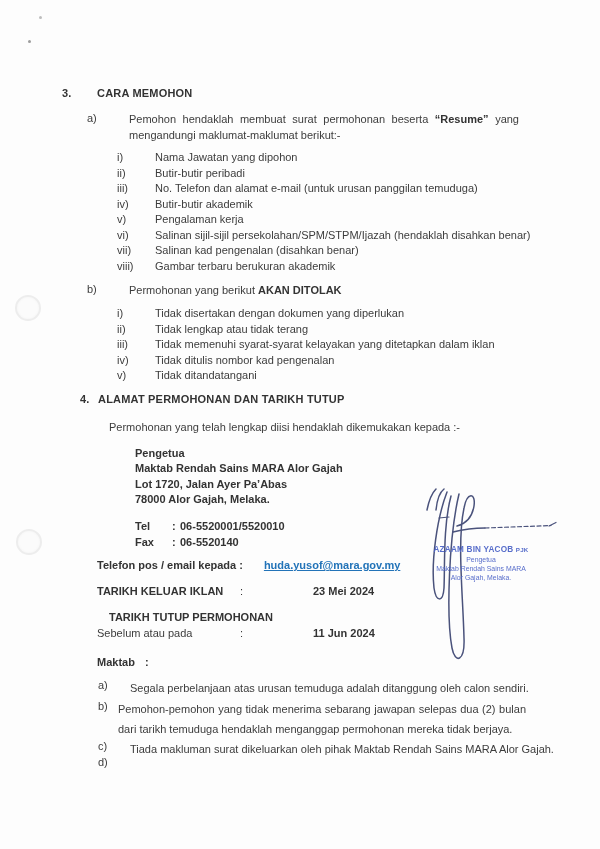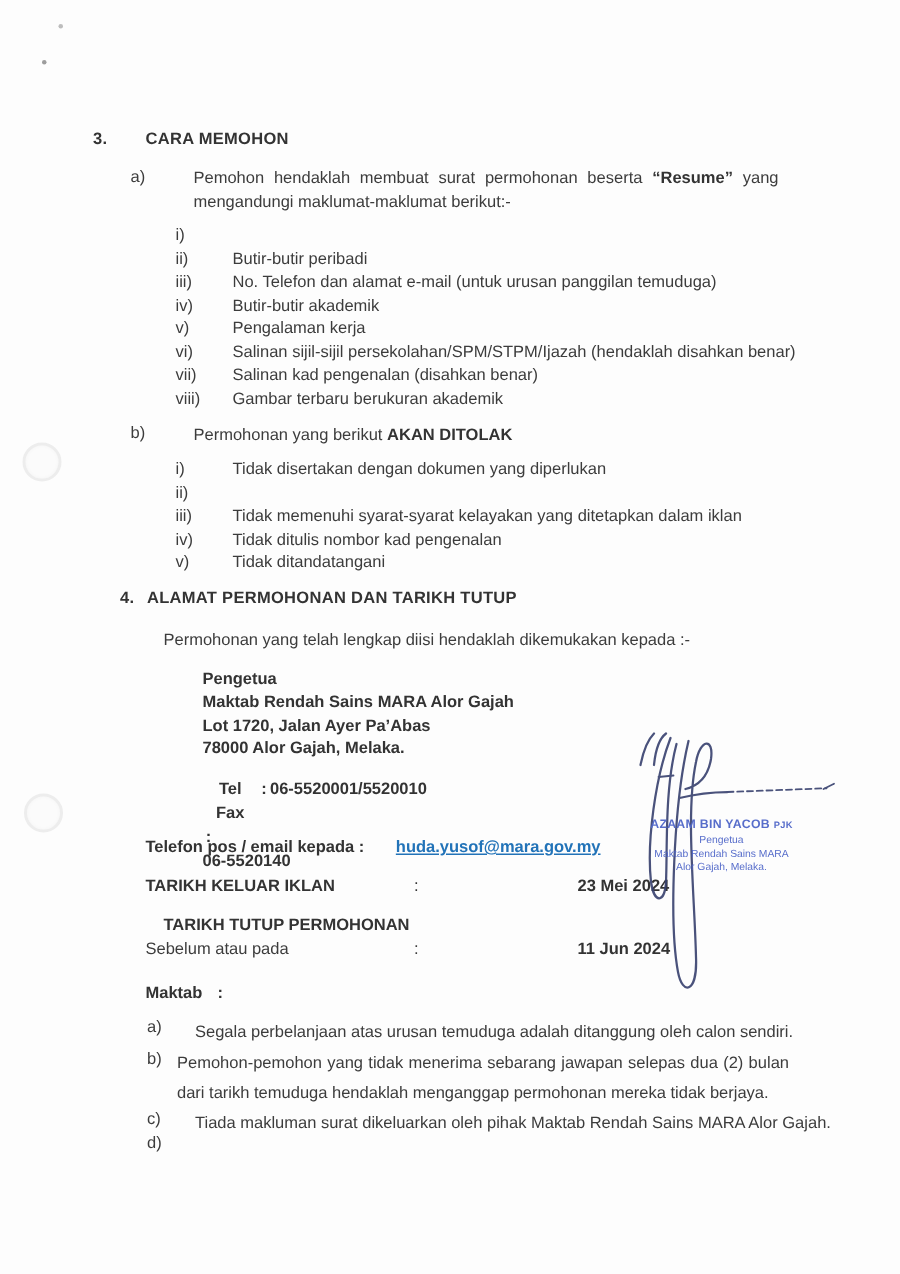--- a/index.html
+++ b/index.html
@@ -21,29 +21,29 @@
   .sec-num4{width:18px;flex:none;}
   
   .hang{display:flex;}
   .hang .marker{width:18px;flex:none;}
   .hang .txt{text-align:justify;line-height:15.5px;margin-left:24px;}
   
   .rlist .li{display:flex;line-height:15.5px;white-space:nowrap;}
   .rlist .rn{width:38px;flex:none;}
   
   .addr{font-weight:bold;color:#333;line-height:15.4px;}
-  .tf-row{display:flex;font-weight:bold;color:#333;line-height:16px;text-align:center;}
+  .tf-row{display:flex;font-weight:bold;color:#333;line-height:16px;}
   .tf-label{width:37px;flex:none;}
   .tf-colon{width:8px;flex:none;}
   
   .email-row{white-space:nowrap;}
   .email-label{font-weight:bold;color:#333;}
   .email-link{font-weight:bold;color:#2273b8;text-decoration:underline;margin-left:21px;cursor:pointer;}
   
-  .date-row{display:flex;white-space:nowrap;gap:36px;}
+  .date-row{display:flex;white-space:nowrap;}
   .date-label{width:143px;flex:none;}
   .date-colon{width:73px;flex:none;}
   
   .note{display:flex;}
   .note .nm{width:20px;flex:none;}
   .note .nt{line-height:19.5px;}
   .just{text-align:justify;}
   .nowrap{white-space:nowrap;margin-left:12px;}
   
   .stamp{
@@ -78,20 +78,21 @@
   </div>
 
   <div class="abs hang" style="left:87px;top:112px;width:432px;">
     <span class="marker">a)</span>
     <div class="txt"><span>Pemohon hendaklah membuat surat permohonan beserta </span><b>“Resume”</b><span> yang mengandungi maklumat-maklumat berikut:-</span></div>
   </div>
 
   <div class="abs rlist" style="left:117px;top:150px;width:440px;">
     <div class="li">
         <span class="rn">i)</span>
+        <span>Nama Jawatan yang dipohon</span>
       </div>
     <div class="li">
         <span class="rn">ii)</span>
         <span>Butir-butir peribadi</span>
       </div>
     <div class="li">
         <span class="rn">iii)</span>
         <span>No. Telefon dan alamat e-mail (untuk urusan panggilan temuduga)</span>
       </div>
     <div class="li">
@@ -121,20 +122,21 @@
     <div class="txt"><span>Permohonan yang berikut </span><b>AKAN DITOLAK</b></div>
   </div>
 
   <div class="abs rlist" style="left:117px;top:306px;width:440px;">
     <div class="li">
         <span class="rn">i)</span>
         <span>Tidak disertakan dengan dokumen yang diperlukan</span>
       </div>
     <div class="li">
         <span class="rn">ii)</span>
+        <span>Tidak lengkap atau tidak terang</span>
       </div>
     <div class="li">
         <span class="rn">iii)</span>
         <span>Tidak memenuhi syarat-syarat kelayakan yang ditetapkan dalam iklan</span>
       </div>
     <div class="li">
         <span class="rn">iv)</span>
         <span>Tidak ditulis nombor kad pengenalan</span>
       </div>
     <div class="li">
@@ -155,21 +157,21 @@
     <div>Maktab Rendah Sains MARA Alor Gajah</div>
     <div>Lot 1720, Jalan Ayer Pa’Abas</div>
     <div>78000 Alor Gajah, Melaka.</div>
   </div>
 
   <div class="abs tf-row" style="left:135px;top:518px;">
     <span class="tf-label">Tel</span>
     <span class="tf-colon">:</span>
     <span>06-5520001/5520010</span>
   </div>
-  <div class="abs tf-row" style="left:135px;top:534px;flex-direction:column;">
+  <div class="abs tf-row" style="left:135px;top:534px;">
     <span class="tf-label">Fax</span>
     <span class="tf-colon">:</span>
     <span>06-5520140</span>
   </div>
 
   <div class="abs email-row" style="left:97px;top:559px;">
     <span class="email-label">Telefon pos / email kepada :</span><span class="email-link">huda.yusof@mara.gov.my</span>
   </div>
 
   <div class="abs date-row b" style="left:97px;top:585px;">

